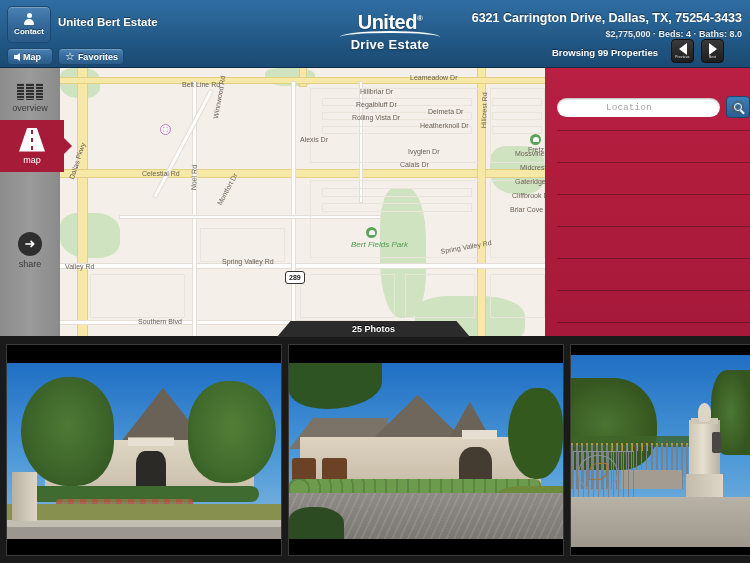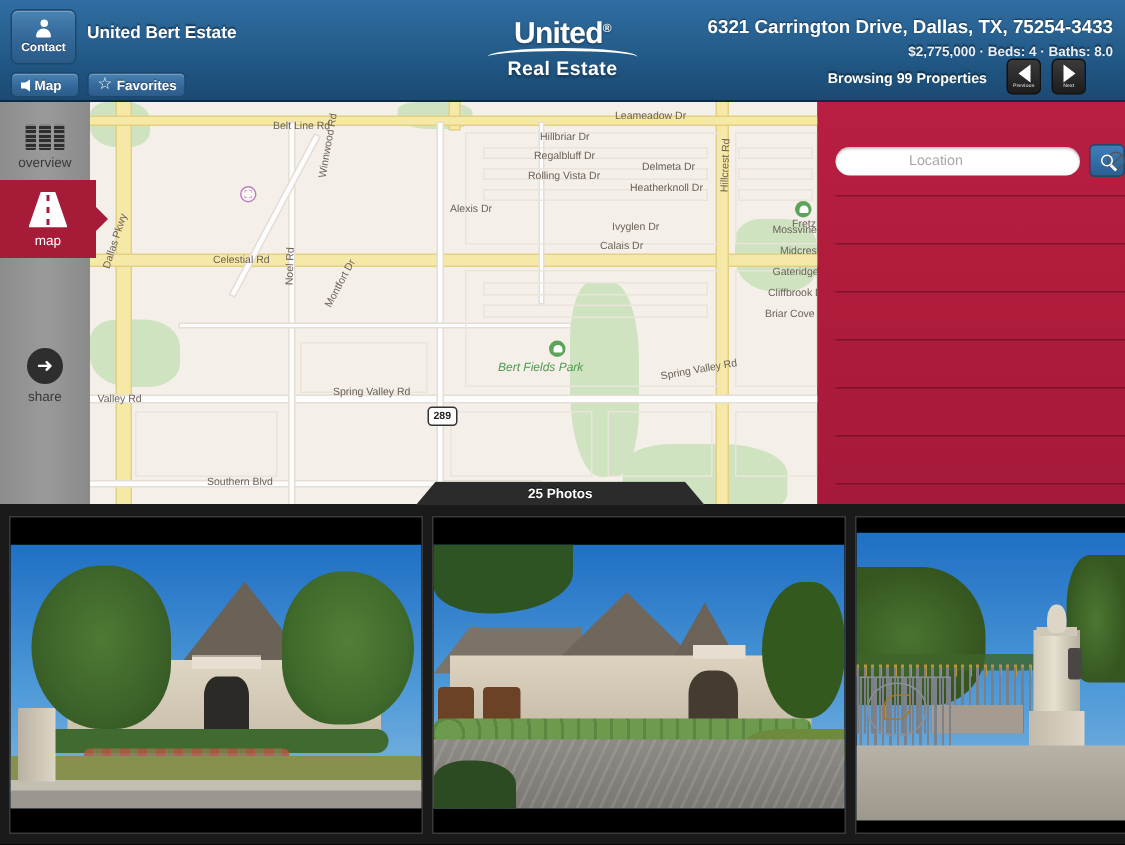--- a/index.html
+++ b/index.html
@@ -59,21 +59,21 @@
     width: 0; height: 0; border-top: 4px solid transparent;
     border-bottom: 4px solid transparent; border-right: 6px solid #fff;
     position: relative;
   }
   .arrow-left::after {
     content: ""; position: absolute; left: 0; top: -2px; width: 4px; height: 4px; background: #fff;
   }
   .star-ic { color: #fff; font-size: 11px; line-height: 1; }
 
   .logo {
-    position: absolute; left: 316px; top: 8px; width: 118px; text-align: center;
+    position: absolute; left: 331px; top: 8px; width: 118px; text-align: center;
   }
   .logo .l1 {
     color: #fff; font-size: 20px; font-weight: bold; letter-spacing: -0.5px;
     text-shadow: 0 1px 2px rgba(0,0,0,.4); line-height: 22px; position: relative;
     display: inline-block;
   }
   .logo .reg { font-size: 8px; vertical-align: super; }
   .logo .swoosh {
     width: 100px; height: 6px; margin: -2px auto 0;
     border-top: 2px solid #fff; border-radius: 50% / 100% 100% 0 0;
@@ -257,21 +257,21 @@
     text-shadow: 0 -1px 1px rgba(0,0,0,.35);
   }
   .search-row { position: absolute; left: 12px; top: 28px; display: flex; align-items: center; gap: 6px; }
   .search-field {
     width: 163px; height: 19px; background: #fff; border-radius: 10px;
     display: flex; align-items: center; padding: 0 5px 0 9px;
     box-shadow: inset 0 1px 2px rgba(0,0,0,.3);
   }
   .search-field input {
     flex: 1; border: 0; outline: 0; font-size: 9.5px; color: #333;
-    font-family: Liberation Sans, sans-serif; background: transparent; padding-left: 40px;
+    font-family: Liberation Mono, monospace; background: transparent; padding-left: 40px;
   }
   .search-field input::placeholder { color: #a8a8a8; }
   .clear-ic {
     width: 12px; height: 12px; border-radius: 50%; border: 1.4px solid #555;
     position: relative; flex: 0 0 auto;
   }
   .clear-ic::after {
     content: ""; position: absolute; left: 50%; top: -1px; width: 1.4px; height: 13px;
     background: #555; transform: translateX(-50%) rotate(45deg);
   }
@@ -442,21 +442,21 @@
   </div>
 
   <div class="subbar-btn" id="fav-btn">
     <div class="star-ic">☆</div>
     <span>Favorites</span>
   </div>
 
   <div class="logo">
     <div class="l1"><span>United</span><span class="reg">®</span></div>
     <div class="swoosh"></div>
-    <div class="l2">Real Estate</div>
+    <div class="l2">Drive Estate</div>
   </div>
 
   <div class="addr">6321 Carrington Drive, Dallas, TX, 75254-3433</div>
   <div class="price-line">$2,775,000 · Beds: 4 · Baths: 8.0</div>
   <div class="browsing">Browsing 99 Properties</div>
 
   <div class="navbtn" id="prev-btn">
     <div class="tri"></div>
     <div class="nl">Previous</div>
   </div>
@@ -522,21 +522,21 @@
   <div class="block" style="left:262px;top:30px;width:150px;height:8px;"></div>
   <div class="block" style="left:262px;top:44px;width:150px;height:8px;"></div>
   <div class="block" style="left:262px;top:58px;width:150px;height:8px;"></div>
   <div class="block" style="left:262px;top:120px;width:150px;height:9px;"></div>
   <div class="block" style="left:262px;top:135px;width:150px;height:9px;"></div>
   <div class="block" style="left:432px;top:30px;width:50px;height:8px;"></div>
   <div class="block" style="left:432px;top:44px;width:50px;height:8px;"></div>
   <div class="block" style="left:432px;top:58px;width:50px;height:8px;"></div>
 
   <div class="park-ic" style="left:306px;top:159px;"></div>
-  <div class="park-label" style="left:272px;top:172px;">Bert Fields Park</div>
+  <div class="park-label" style="left:291px;top:172px;">Bert Fields Park</div>
   <div class="park-ic" style="left:470px;top:66px;"></div>
 
   <div class="poi-dot" style="left:100px;top:56px;">⛶</div>
 
   <div class="shield" style="left:225px;top:203px;">289</div>
 
 
   <div id="map-labels">
       <div class="mlabel" style="left: 122px; top: 13px;">Belt Line Rd</div>
       <div class="mlabel" style="left: 350px; top: 6px;">Leameadow Dr</div>

